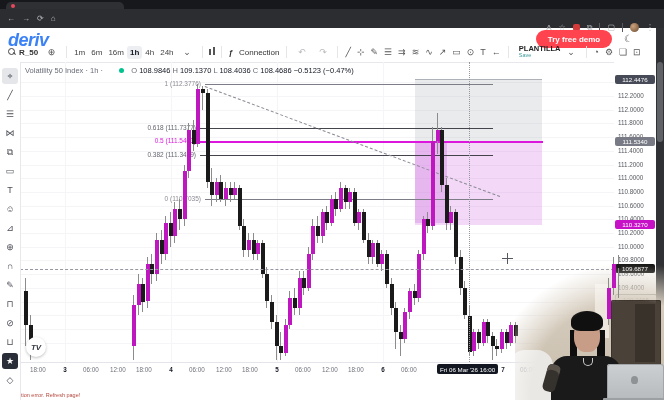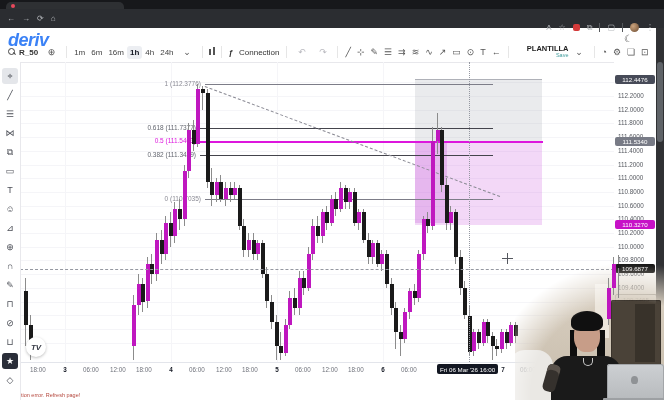--- a/index.html
+++ b/index.html
@@ -28,21 +28,21 @@
   .sym{font-weight:bold;font-size:8px;}
   .vdiv{width:1px;height:12px;background:#e6e6e6;margin:0 4px;}
   .tf{padding:2px 3px;color:#444;}
   .tf.on{background:#eceef2;border-radius:3px;font-weight:bold;color:#131722;}
   .toolic{width:15px;text-align:center;font-size:9px;color:#555;}
   .mag{position:relative;width:8px;height:8px;margin-left:8px;}
   .mag i{position:absolute;left:0;top:0;width:5px;height:5px;border:1px solid #444;border-radius:50%;}
   .mag b{position:absolute;left:5px;top:5px;width:3px;height:1px;background:#444;transform:rotate(45deg);}
   .cndic{position:relative;width:10px;height:10px;}
   .cndic i{position:absolute;width:2px;background:#555;}
-  .plant{font-size:7.5px;font-weight:bold;color:#222;text-align:right;line-height:6px;margin-left:14px;}
+  .plant{font-size:7.5px;font-weight:bold;color:#222;text-align:left;line-height:6px;margin-left:6px;}
   .plant small{font-size:5.5px;color:#3d9a9a;font-weight:normal;}
   
   .sbar{left:0;top:62px;width:20px;height:338px;border-right:1px solid #e8e8ec;background:#fff;z-index:8;}
   .stool{position:absolute;left:2px;width:16px;height:16px;display:flex;align-items:center;justify-content:center;font-size:9px;color:#4a4d55;border-radius:3px;}
   .stool.sel{background:#e4e6ea;}
   .stool.dark{background:#2a2e39;color:#fff;}
   
   .ohlcrow{left:25px;top:66px;font-size:7.5px;color:#6a6d78;z-index:6;white-space:nowrap;}
   .ohlcrow b{color:#131722;font-weight:normal;}
   .gdot{display:inline-block;width:5px;height:5px;border-radius:50%;background:#00c390;margin:0 5px 0 14px;}
@@ -106,20 +106,21 @@
       <span class="ric">⧉</span>
       <span class="vdivd"></span>
       <span class="ric">▢</span>
       <span class="vdivd"></span>
       <span class="avatar"></span>
       <span class="ric">⋮</span>
     </div>
   </div>
 
   <div class="abs logo">deriv</div>
+  <div class="abs demo">Try free demo</div>
   <div class="abs moon">☾</div>
 
   <div class="abs tbar">
     <span class="mag">
         <i></i>
         <b></b>
       </span>
     <span class="tb sym">R_50</span>
     <span class="tb toolic">⊕</span>
     <span class="vdiv"></span>
@@ -385,20 +386,32 @@
       <div style="position:absolute;left:515px;top:322.04999999999984px;width:1px;height:20.55000000000075px;background:#8c8c8c;"></div>
       <div style="position:absolute;left:513.5px;top:325.4750000000006px;width:4px;height:10.274999999999409px;background:#1a1a1a;"></div>
     </div>
   <div class="abs" id="xhair" style="left:0;top:0;z-index:5">
       <div style="position:absolute;left:469px;top:62px;width:0;height:300px;border-left:1px dotted #9598a1;"></div>
       <div style="position:absolute;left:20px;top:269px;width:594px;height:0;border-top:1px dashed #9598a1;"></div>
       <div style="position:absolute;left:502px;top:258px;width:11px;height:1px;background:#55585f;"></div>
       <div style="position:absolute;left:507px;top:253px;width:1px;height:11px;background:#55585f;"></div>
     </div>
 
+  <div class="abs ohlcrow">
+    <span>Volatility 50 Index</span>
+    <span>·</span>
+    <span>1h</span>
+    <span>·</span>
+    <span class="gdot"></span>
+    <span>O</span> <b>108.9846</b>
+    <span>H</span> <b>109.1370</b>
+    <span>L</span> <b>108.4036</b>
+    <span>C</span> <b>108.4686</b>
+    <b>−0.5123 (−0.47%)</b>
+  </div>
 
   <div class="abs tvwm">TV</div>
 
   <div class="abs paxis" id="paxis">
       <div class="plab" style="position:absolute;top:16.299999999999812px;">112.4000</div>
       <div class="plab" style="position:absolute;top:30px;">112.2000</div>
       <div class="plab" style="position:absolute;top:43.70000000000019px;">112.0000</div>
       <div class="plab" style="position:absolute;top:57.40000000000039px;">111.8000</div>
       <div class="plab" style="position:absolute;top:71.10000000000059px;">111.6000</div>
       <div class="plab" style="position:absolute;top:84.79999999999981px;">111.4000</div>

